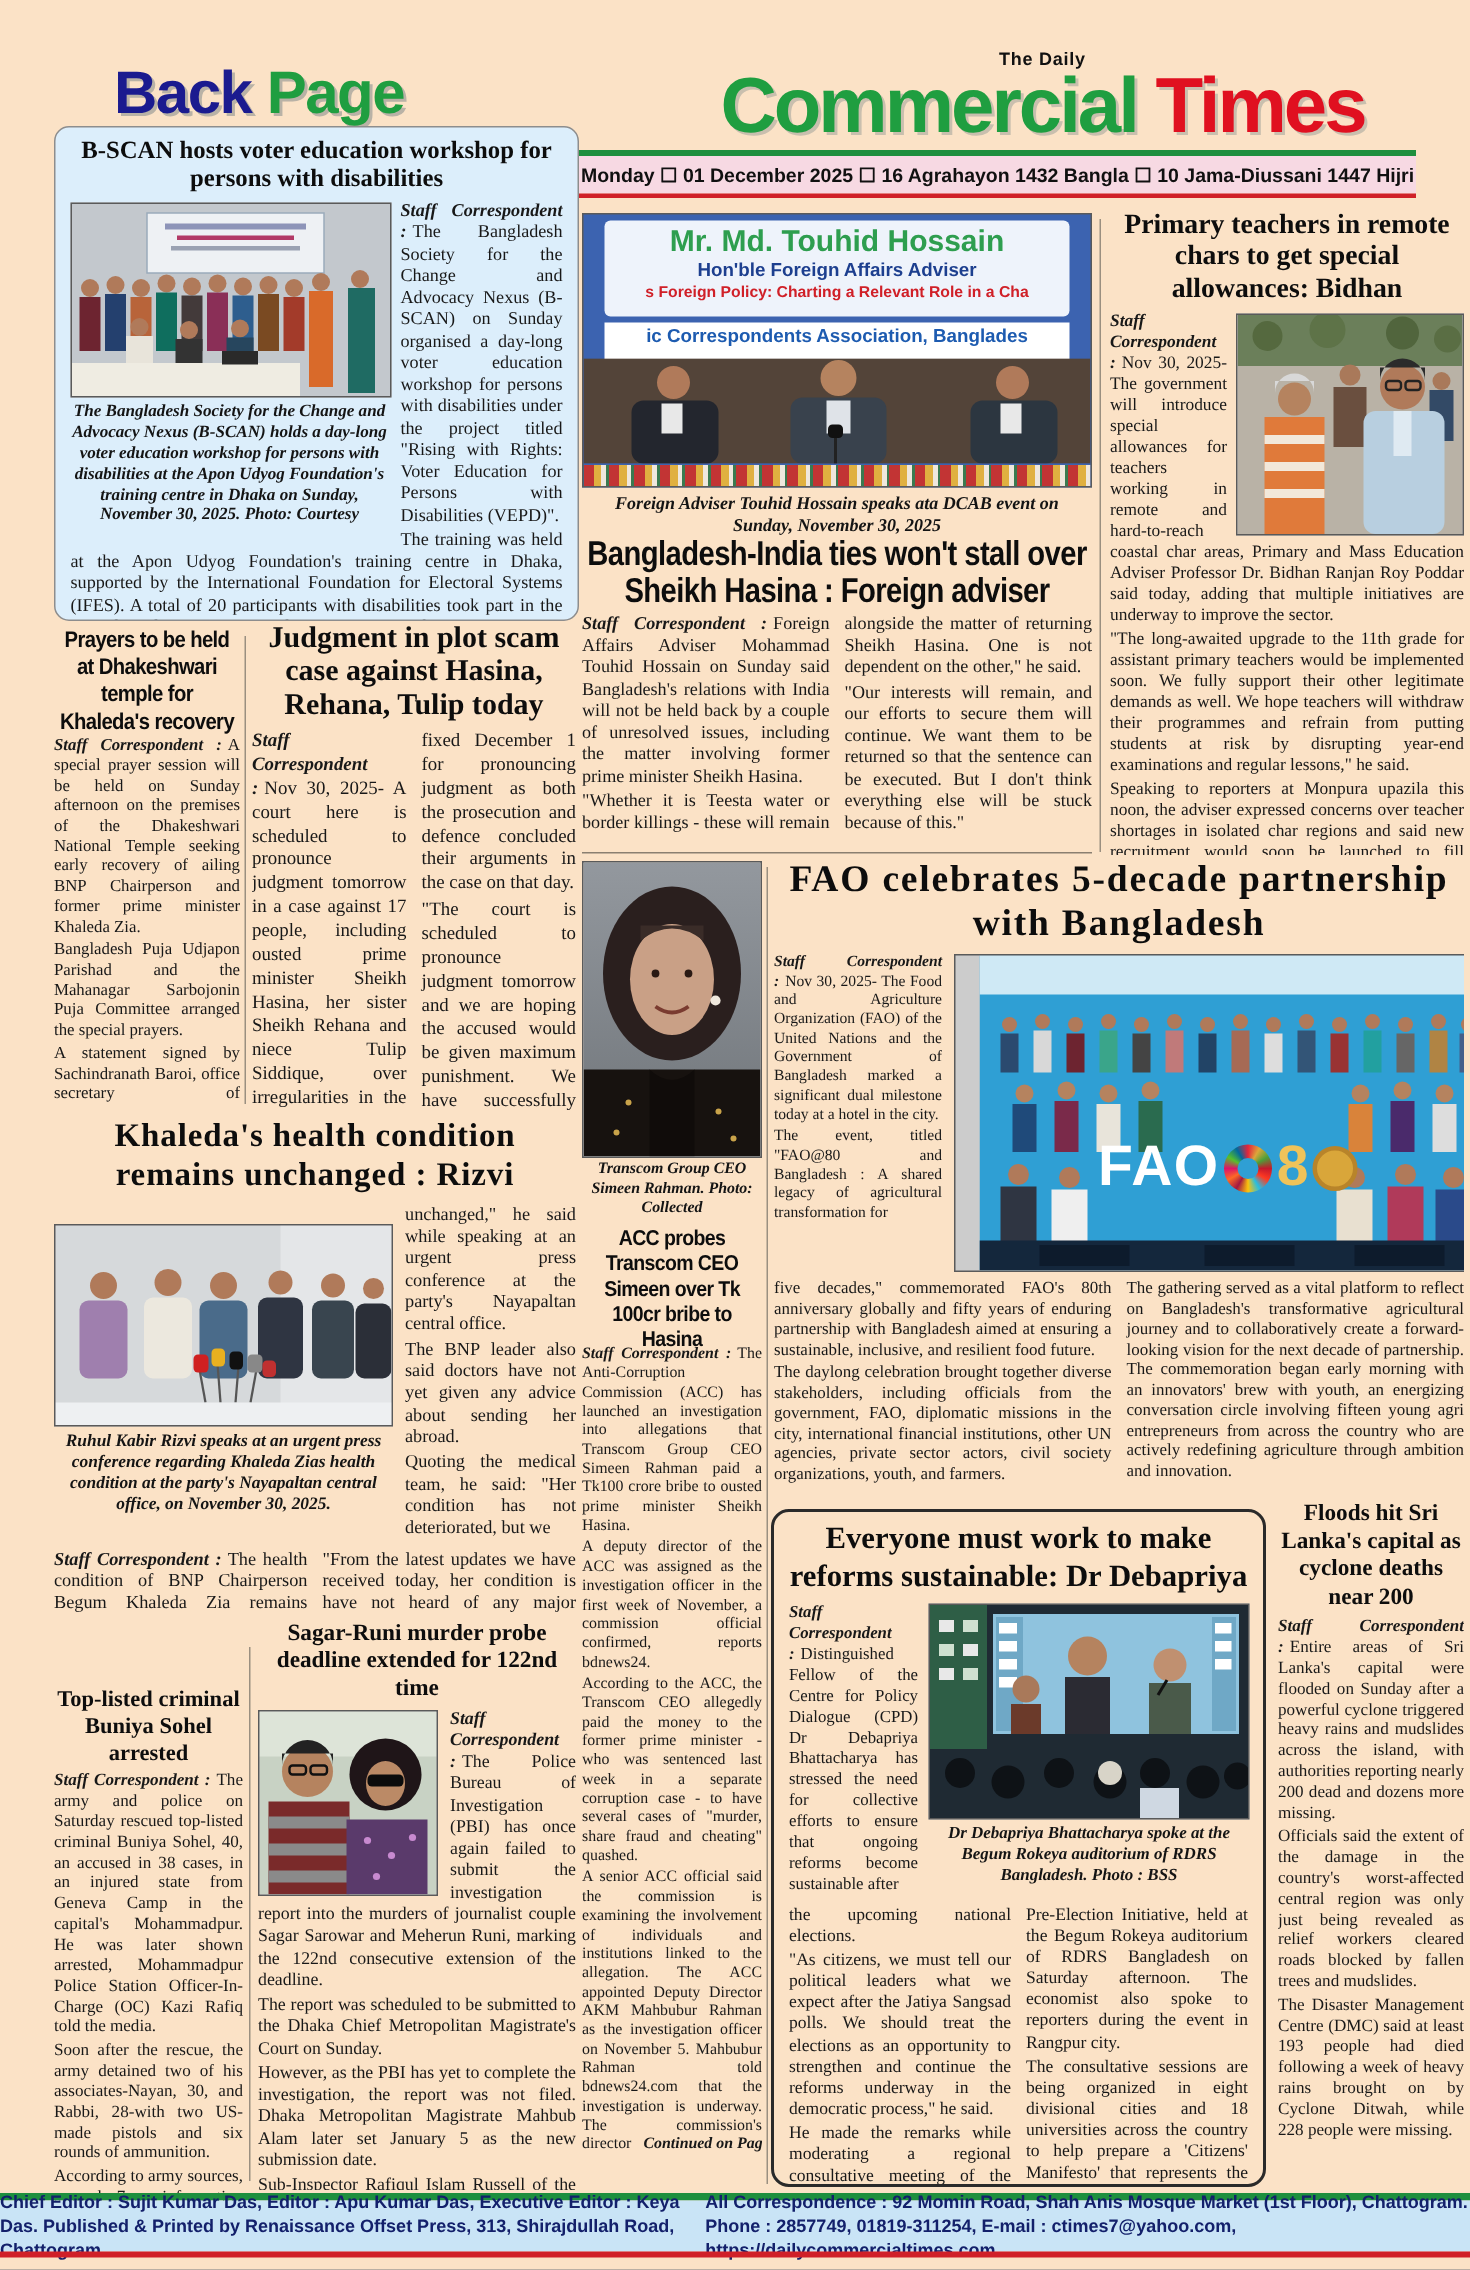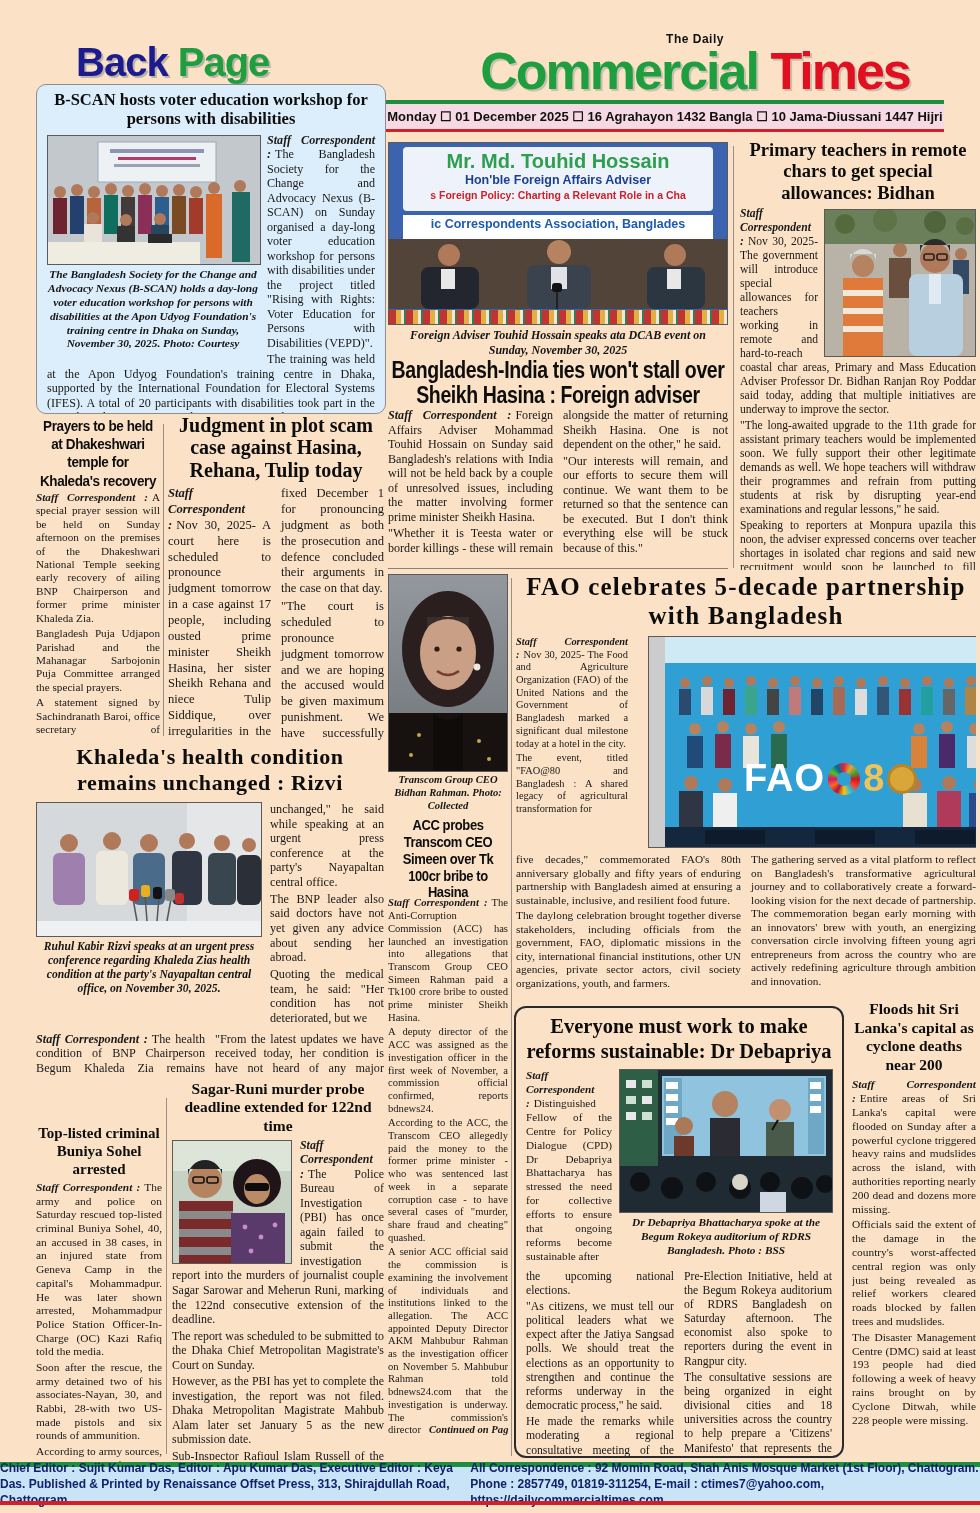--- a/index.html
+++ b/index.html
@@ -145,21 +145,21 @@
     <div class="jt cols2" style="font-size:12.6px;line-height:1.26;margin-top:5px;">
       <p><span class="lead-label">Staff Correspondent :</span><span>Nov 30, 2025- A court here is scheduled to pronounce judgment tomorrow in a case against 17 people, including ousted prime minister Sheikh Hasina, her sister Sheikh Rehana and niece Tulip Siddique, over irregularities in the allocation of a 10-katha plot in the RAJUK Purbachal New Town Project.</span></p>
       <p><span>Judge Robiul Alam of Dhaka Special Judge Court-4 on November 25 had fixed December 1 for pronouncing judgment as both the prosecution and defence concluded their arguments in the case on that day.</span></p>
       <p><span>"The court is scheduled to pronounce judgment tomorrow and we are hoping the accused would be given maximum punishment. We have successfully proved the allegations against the accused," said Anti-Corruption Commission (ACC) public prosecutor Mir</span></p>
     </div>
   </div>
 
   <div class="abs" style="left:36px;top:744px;width:348px;height:332px;overflow:hidden;">
     <div class="hl" style="font-size:22px;line-height:1.18;letter-spacing:0.6px;">Khaleda's health condition remains unchanged : Rizvi</div>
     <div style="display:flex;gap:8px;margin-top:6px;">
-      <figure style="width:226px;flex:none;">
+      <figure style="width:226px;flex:none;margin-top:14px;">
         <div class="photo" style="width:224px;height:133px;">
           <svg viewBox="0 0 224 133" width="224" height="133">
             <rect width="224" height="133" fill="#d6d9db"></rect>
             <rect x="150" y="0" width="74" height="133" fill="#e4e6e8"></rect>
             <g fill="#b07a5a">
                 <circle cx="32" cy="40" r="9"></circle>
                 <circle cx="75" cy="38" r="9"></circle>
                 <circle cx="112" cy="40" r="9"></circle>
                 <circle cx="150" cy="38" r="8"></circle>
                 <circle cx="185" cy="40" r="8"></circle>
@@ -301,35 +301,35 @@
           <path d="M48 96 q11 8 22 0" stroke="#7a3b30" stroke-width="2.5" fill="none"></path>
           <circle cx="88" cy="92" r="3.4" fill="#efe8dd"></circle>
           <rect x="0" y="138" width="118" height="58" fill="#17120f"></rect>
           <path d="M44 138 q15 14 30 0 l0 58 -30 0 z" fill="#100c0a"></path>
           <circle cx="30" cy="160" r="2" fill="#c9a34a"></circle>
             <circle cx="90" cy="166" r="2" fill="#c9a34a"></circle>
             <circle cx="22" cy="180" r="2" fill="#c9a34a"></circle>
             <circle cx="100" cy="184" r="2" fill="#c9a34a"></circle>
         </svg>
       </div>
-      <figcaption class="caption" style="font-size:10.6px;margin-top:2px;">Transcom Group CEO Bidhan Rahman. Photo: Collected</figcaption>
+      <figcaption class="caption" style="font-size:10.6px;margin-top:2px;">Transcom Group CEO Simeen Rahman. Photo: Collected</figcaption>
     </figure>
     <div class="hl hl-sans" style="font-size:13px;line-height:1.18;margin:4px 0 2px;transform:scaleY(1.1);transform-origin:top;">ACC probes Transcom CEO Simeen over Tk 100cr bribe to Hasina</div>
     <div class="jt" style="font-size:10.6px;line-height:1.2;margin-top:4px;">
       <p><span class="lead-label">Staff Correspondent :</span><span>The Anti-Corruption Commission (ACC) has launched an investigation into allegations that Transcom Group CEO Simeen Rahman paid a Tk100 crore bribe to ousted prime minister Sheikh Hasina.</span></p>
       <p><span>A deputy director of the ACC was assigned as the investigation officer in the first week of November, a commission official confirmed, reports bdnews24.</span></p>
       <p><span>According to the ACC, the Transcom CEO allegedly paid the money to the former prime minister - who was sentenced last week in a separate corruption case - to have several cases of "murder, share fraud and cheating" quashed.</span></p>
       <p><span>A senior ACC official said the commission is examining the involvement of individuals and institutions linked to the allegation. The ACC appointed Deputy Director AKM Mahbubur Rahman as the investigation officer on November 5. Mahbubur Rahman told bdnews24.com that the investigation is underway. The commission's director</span><span class="continued">Continued on Page-3</span></p>
     </div>
   </div>
   <div class="abs vrule" style="left:511px;top:578px;height:878px;"></div>
 
   <div class="abs" style="left:516px;top:572px;width:460px;height:432px;overflow:hidden;">
     <div class="hl" style="font-size:25px;line-height:1.16;letter-spacing:1.2px;">FAO celebrates 5-decade partnership with Bangladesh</div>
-    <div style="display:flex;gap:20px;margin-top:6px;">
+    <div style="display:flex;gap:8px;margin-top:6px;">
       <div class="jt" style="width:112px;flex:none;font-size:10.4px;line-height:1.22;">
         <p><span class="lead-label">Staff Correspondent :</span><span>Nov 30, 2025- The Food and Agriculture Organization (FAO) of the United Nations and the Government of Bangladesh marked a significant dual milestone today at a hotel in the city.</span></p>
         <p><span>The event, titled "FAO@80 and Bangladesh : A shared legacy of agricultural transformation for</span></p>
       </div>
       <div class="photo" style="width:338px;height:210px;flex:none;padding-left:16px;">
         <svg viewBox="0 0 338 210" width="338" height="210" preserveAspectRatio="none">
           <rect width="338" height="210" fill="#2f9fd4"></rect>
           <rect x="0" y="0" width="338" height="26" fill="#cfe9f5"></rect>
           <g fill="#b07a5a">
             <circle cx="20" cy="46" r="5"></circle>

